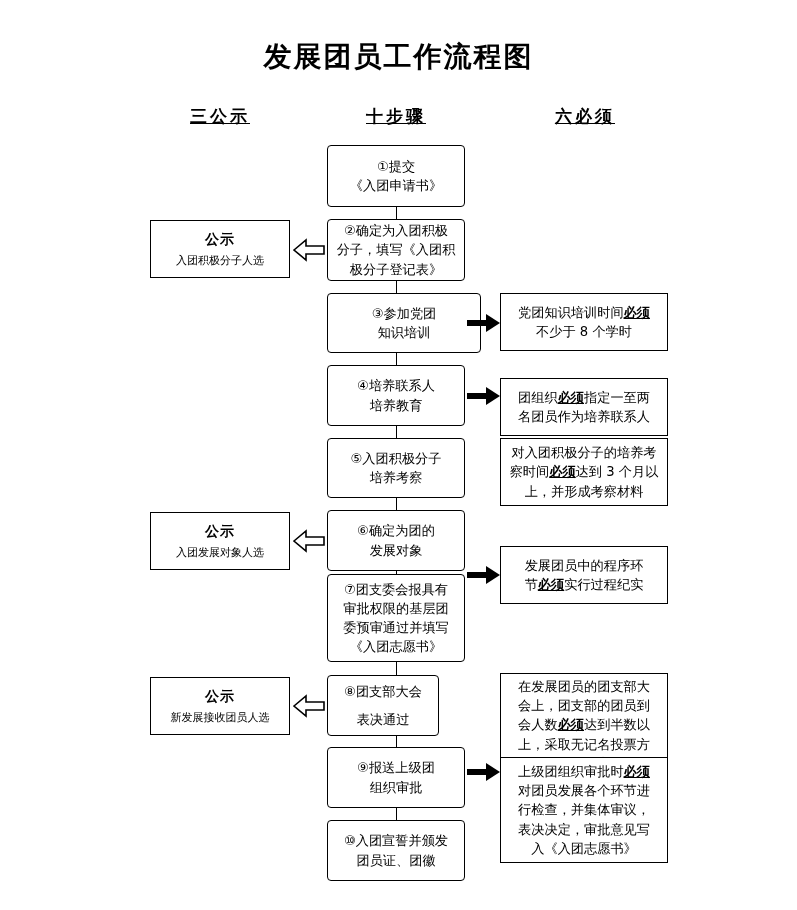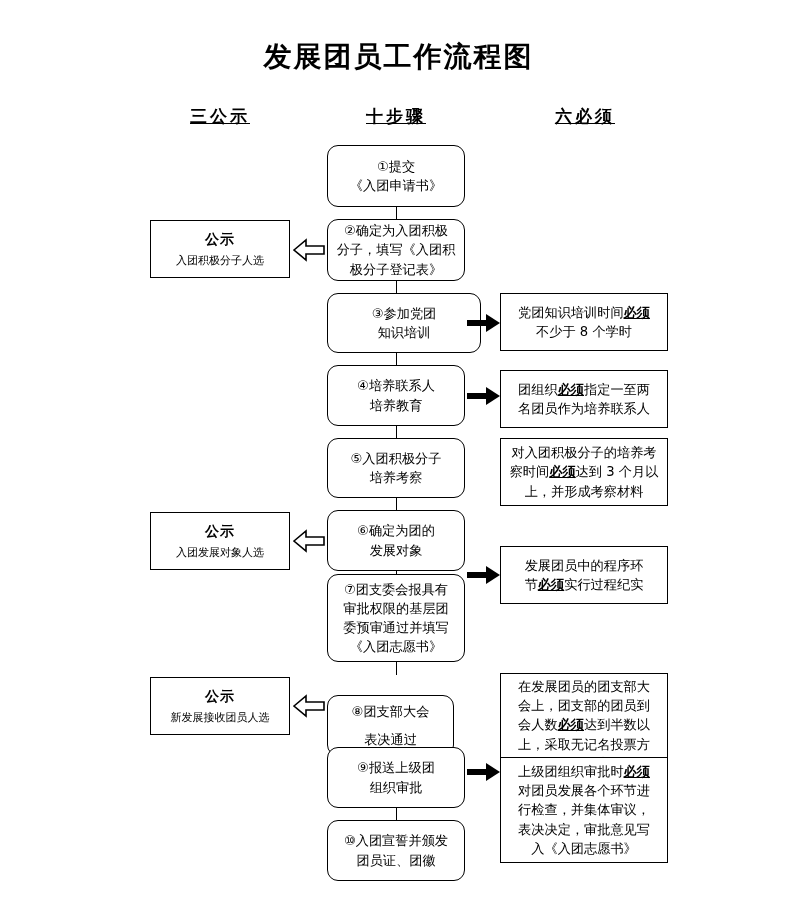--- a/index.html
+++ b/index.html
@@ -47,21 +47,21 @@
     display: flex;
     flex-direction: column;
     align-items: center;
     justify-content: center;
     text-align: center;
     font-size: 13.2px;
     line-height: 1.45;
     background: #fff;
   }
   .box.round {
-    border-radius: 11px;
+    border-radius: 4px;
   }
   .box .line {
     white-space: nowrap;
   }
   .pub .ttl {
     font-weight: bold;
     font-size: 14px;
     margin-bottom: 3px;
     letter-spacing: 1px;
   }
@@ -157,21 +157,21 @@
     <div class="line">发展对象</div>
   </div>
 
   <div class="box round" style="left:327px; top:574px; width:138px; height:88px;">
     <div class="line">⑦团支委会报具有</div>
     <div class="line">审批权限的基层团</div>
     <div class="line">委预审通过并填写</div>
     <div class="line">《入团志愿书》</div>
   </div>
 
-  <div class="box round" style="left:327px; top:695px; width:127px; height:61px;gap:8px;">
+  <div class="box round" style="left:327px; top:675px; width:112px; height:61px;gap:8px;">
     <div class="line">⑧团支部大会</div>
     <div class="line">表决通过</div>
   </div>
 
   <div class="box round" style="left:327px; top:747px; width:138px; height:61px;">
     <div class="line">⑨报送上级团</div>
     <div class="line">组织审批</div>
   </div>
 
   <div class="box round" style="left:327px; top:820px; width:138px; height:61px;">
@@ -208,21 +208,21 @@
     <svg width="32" height="24" viewBox="0 0 32 24">
       <polygon points="1,12 13,2 13,8 31,8 31,16 13,16 13,22" fill="#ffffff" stroke="#000000" stroke-width="1.6" stroke-linejoin="miter"></polygon>
     </svg>
   </div>
 
   <div class="box" style="left:500px; top:293px; width:168px; height:58px;">
     <div class="line"><span>党团知识培训时间</span><span class="must">必须</span></div>
     <div class="line"><span>不少于 8 个学时</span></div>
   </div>
 
-  <div class="box" style="left:500px; top:370px; width:168px; height:58px;">
+  <div class="box" style="left:500px; top:378px; width:168px; height:58px;">
     <div class="line"><span>团组织</span><span class="must">必须</span><span>指定一至两</span></div>
     <div class="line"><span>名团员作为培养联系人</span></div>
   </div>
 
   <div class="box" style="left:500px; top:438px; width:168px; height:68px;">
     <div class="line"><span>对入团积极分子的培养考</span></div>
     <div class="line"><span>察时间</span><span class="must">必须</span><span>达到 3 个月以</span></div>
     <div class="line"><span>上，并形成考察材料</span></div>
   </div>
 

